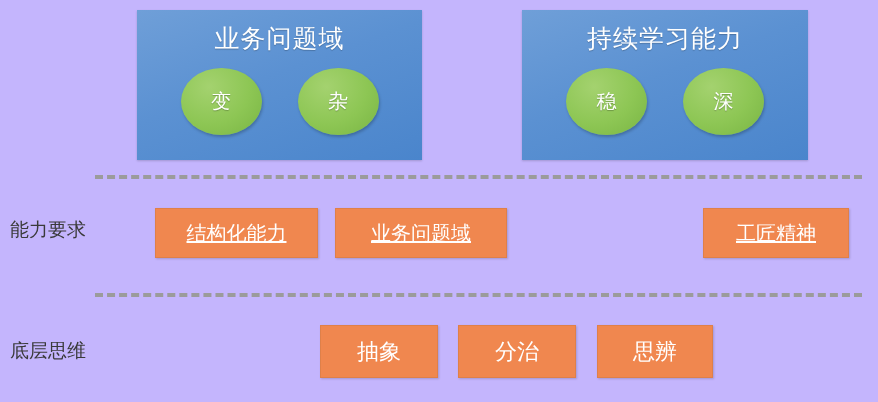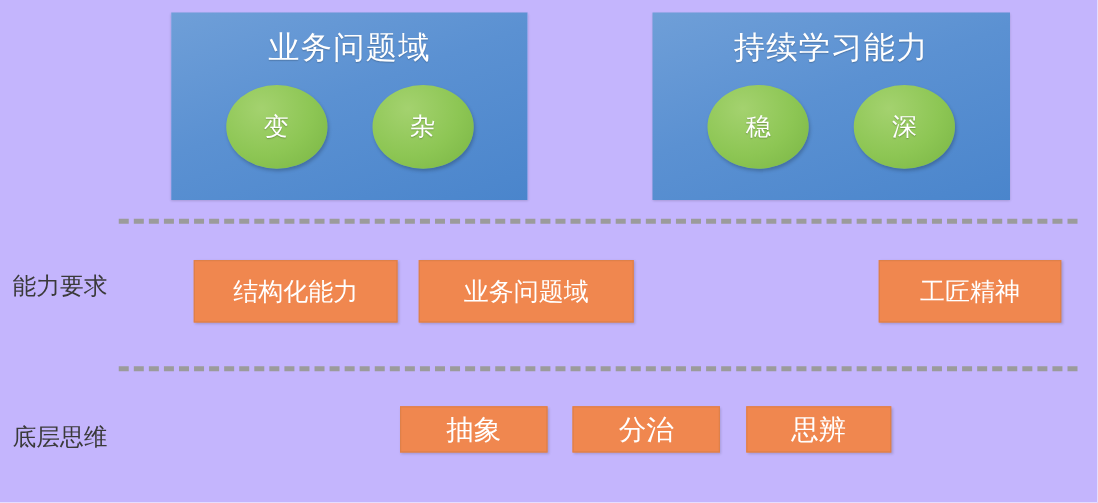--- a/index.html
+++ b/index.html
@@ -86,23 +86,24 @@
     display: flex;
     align-items: center;
     justify-content: center;
     color: #ffffff;
     white-space: nowrap;
     box-sizing: border-box;
   }
   .chip.ability {
     height: 50px;
     font-size: 20px;
+    text-decoration: underline;
   }
   .chip.thinking {
-    height: 37px;
+    height: 53px;
     font-size: 22px;
   }
 </style>
 </head>
 <body>
 
 <div id="canvas">
 
   <div class="domain-panel" id="panel-0" style="left: 137px; top: 10px; width: 285px; height: 150px;">
     <div class="domain-title">业务问题域</div>

